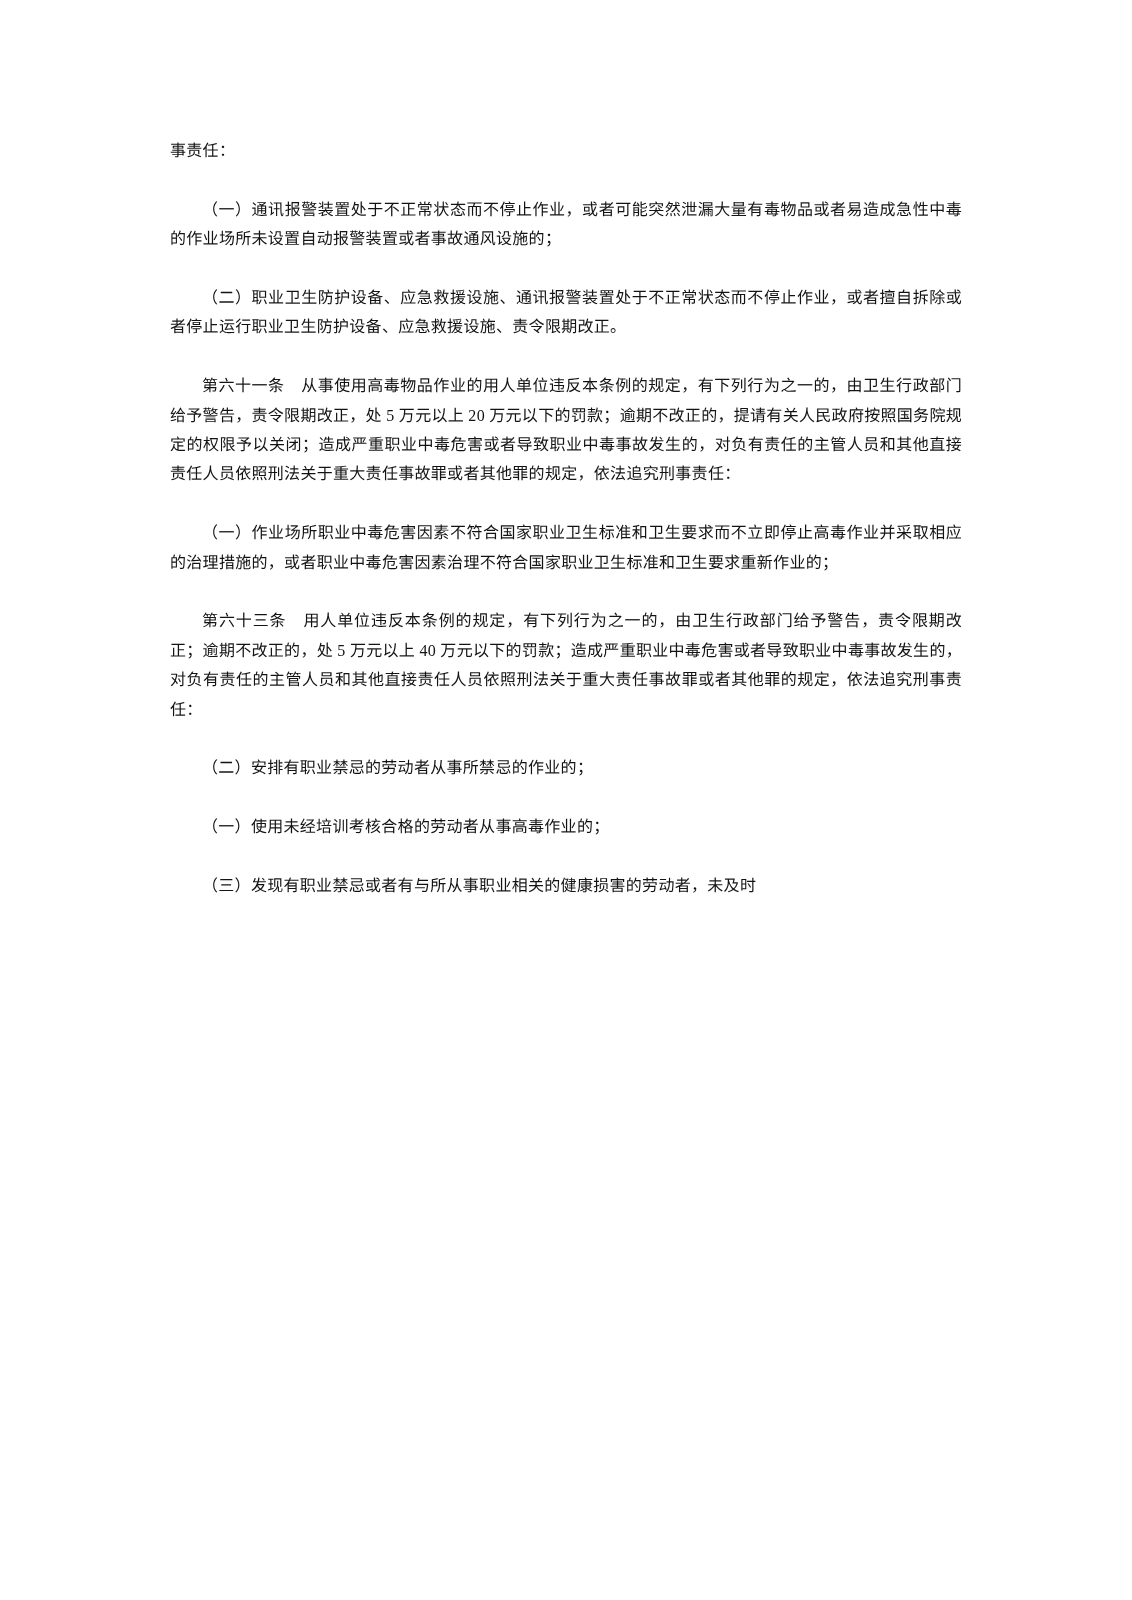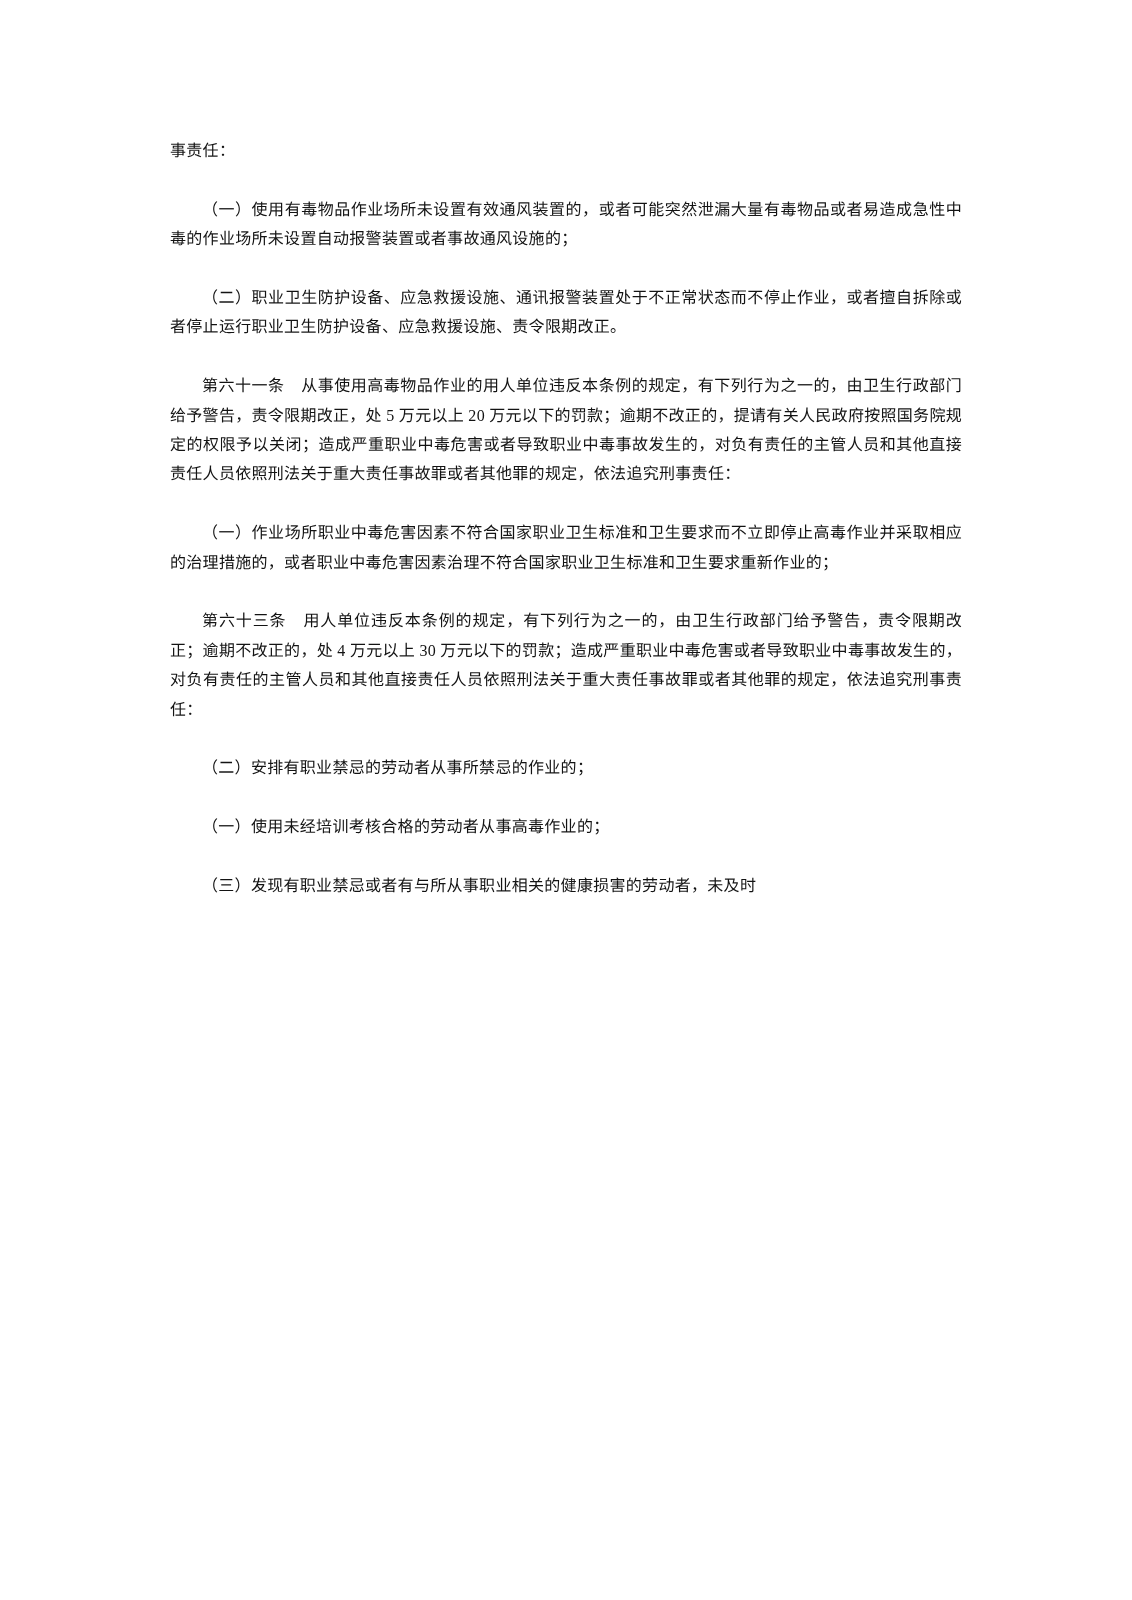--- a/index.html
+++ b/index.html
@@ -42,22 +42,22 @@
     margin-bottom: 16px;
     font-family: Liberation Serif, serif;
   }
 </style>
 </head>
 <body>
 
 <div class="page">
   <div class="content">
     <p class="para">事责任：</p>
-    <p class="para indent">（一）使用有毒物品作业场所未设置有效通风装置的，或者可能突然泄漏大量有毒物品或者易造成急性中毒的作业场所未设置自动报警装置或者事故通风设施的；</p>
+    <p class="para indent">（一）通讯报警装置处于不正常状态而不停止作业，或者可能突然泄漏大量有毒物品或者易造成急性中毒的作业场所未设置自动报警装置或者事故通风设施的；</p>
     <p class="para indent">（二）职业卫生防护设备、应急救援设施、通讯报警装置处于不正常状态而不停止作业，或者擅自拆除或者停止运行职业卫生防护设备、应急救援设施、责令限期改正。</p>
     <p class="para indent">第六十一条　从事使用高毒物品作业的用人单位违反本条例的规定，有下列行为之一的，由卫生行政部门给予警告，责令限期改正，处 5 万元以上 20 万元以下的罚款；逾期不改正的，提请有关人民政府按照国务院规定的权限予以关闭；造成严重职业中毒危害或者导致职业中毒事故发生的，对负有责任的主管人员和其他直接责任人员依照刑法关于重大责任事故罪或者其他罪的规定，依法追究刑事责任：</p>
     <p class="para indent">（一）作业场所职业中毒危害因素不符合国家职业卫生标准和卫生要求而不立即停止高毒作业并采取相应的治理措施的，或者职业中毒危害因素治理不符合国家职业卫生标准和卫生要求重新作业的；</p>
-    <p class="para indent">第六十三条　用人单位违反本条例的规定，有下列行为之一的，由卫生行政部门给予警告，责令限期改正；逾期不改正的，处 4 万元以上 30 万元以下的罚款；造成严重职业中毒危害或者导致职业中毒事故发生的，对负有责任的主管人员和其他直接责任人员依照刑法关于重大责任事故罪或者其他罪的规定，依法追究刑事责任：</p>
+    <p class="para indent">第六十三条　用人单位违反本条例的规定，有下列行为之一的，由卫生行政部门给予警告，责令限期改正；逾期不改正的，处 5 万元以上 40 万元以下的罚款；造成严重职业中毒危害或者导致职业中毒事故发生的，对负有责任的主管人员和其他直接责任人员依照刑法关于重大责任事故罪或者其他罪的规定，依法追究刑事责任：</p>
     <p class="para indent">（二）安排有职业禁忌的劳动者从事所禁忌的作业的；</p>
     <p class="para indent">（一）使用未经培训考核合格的劳动者从事高毒作业的；</p>
     <p class="para indent">（三）发现有职业禁忌或者有与所从事职业相关的健康损害的劳动者，未及时</p>
   </div>
 </div>
 
 </body></html>

